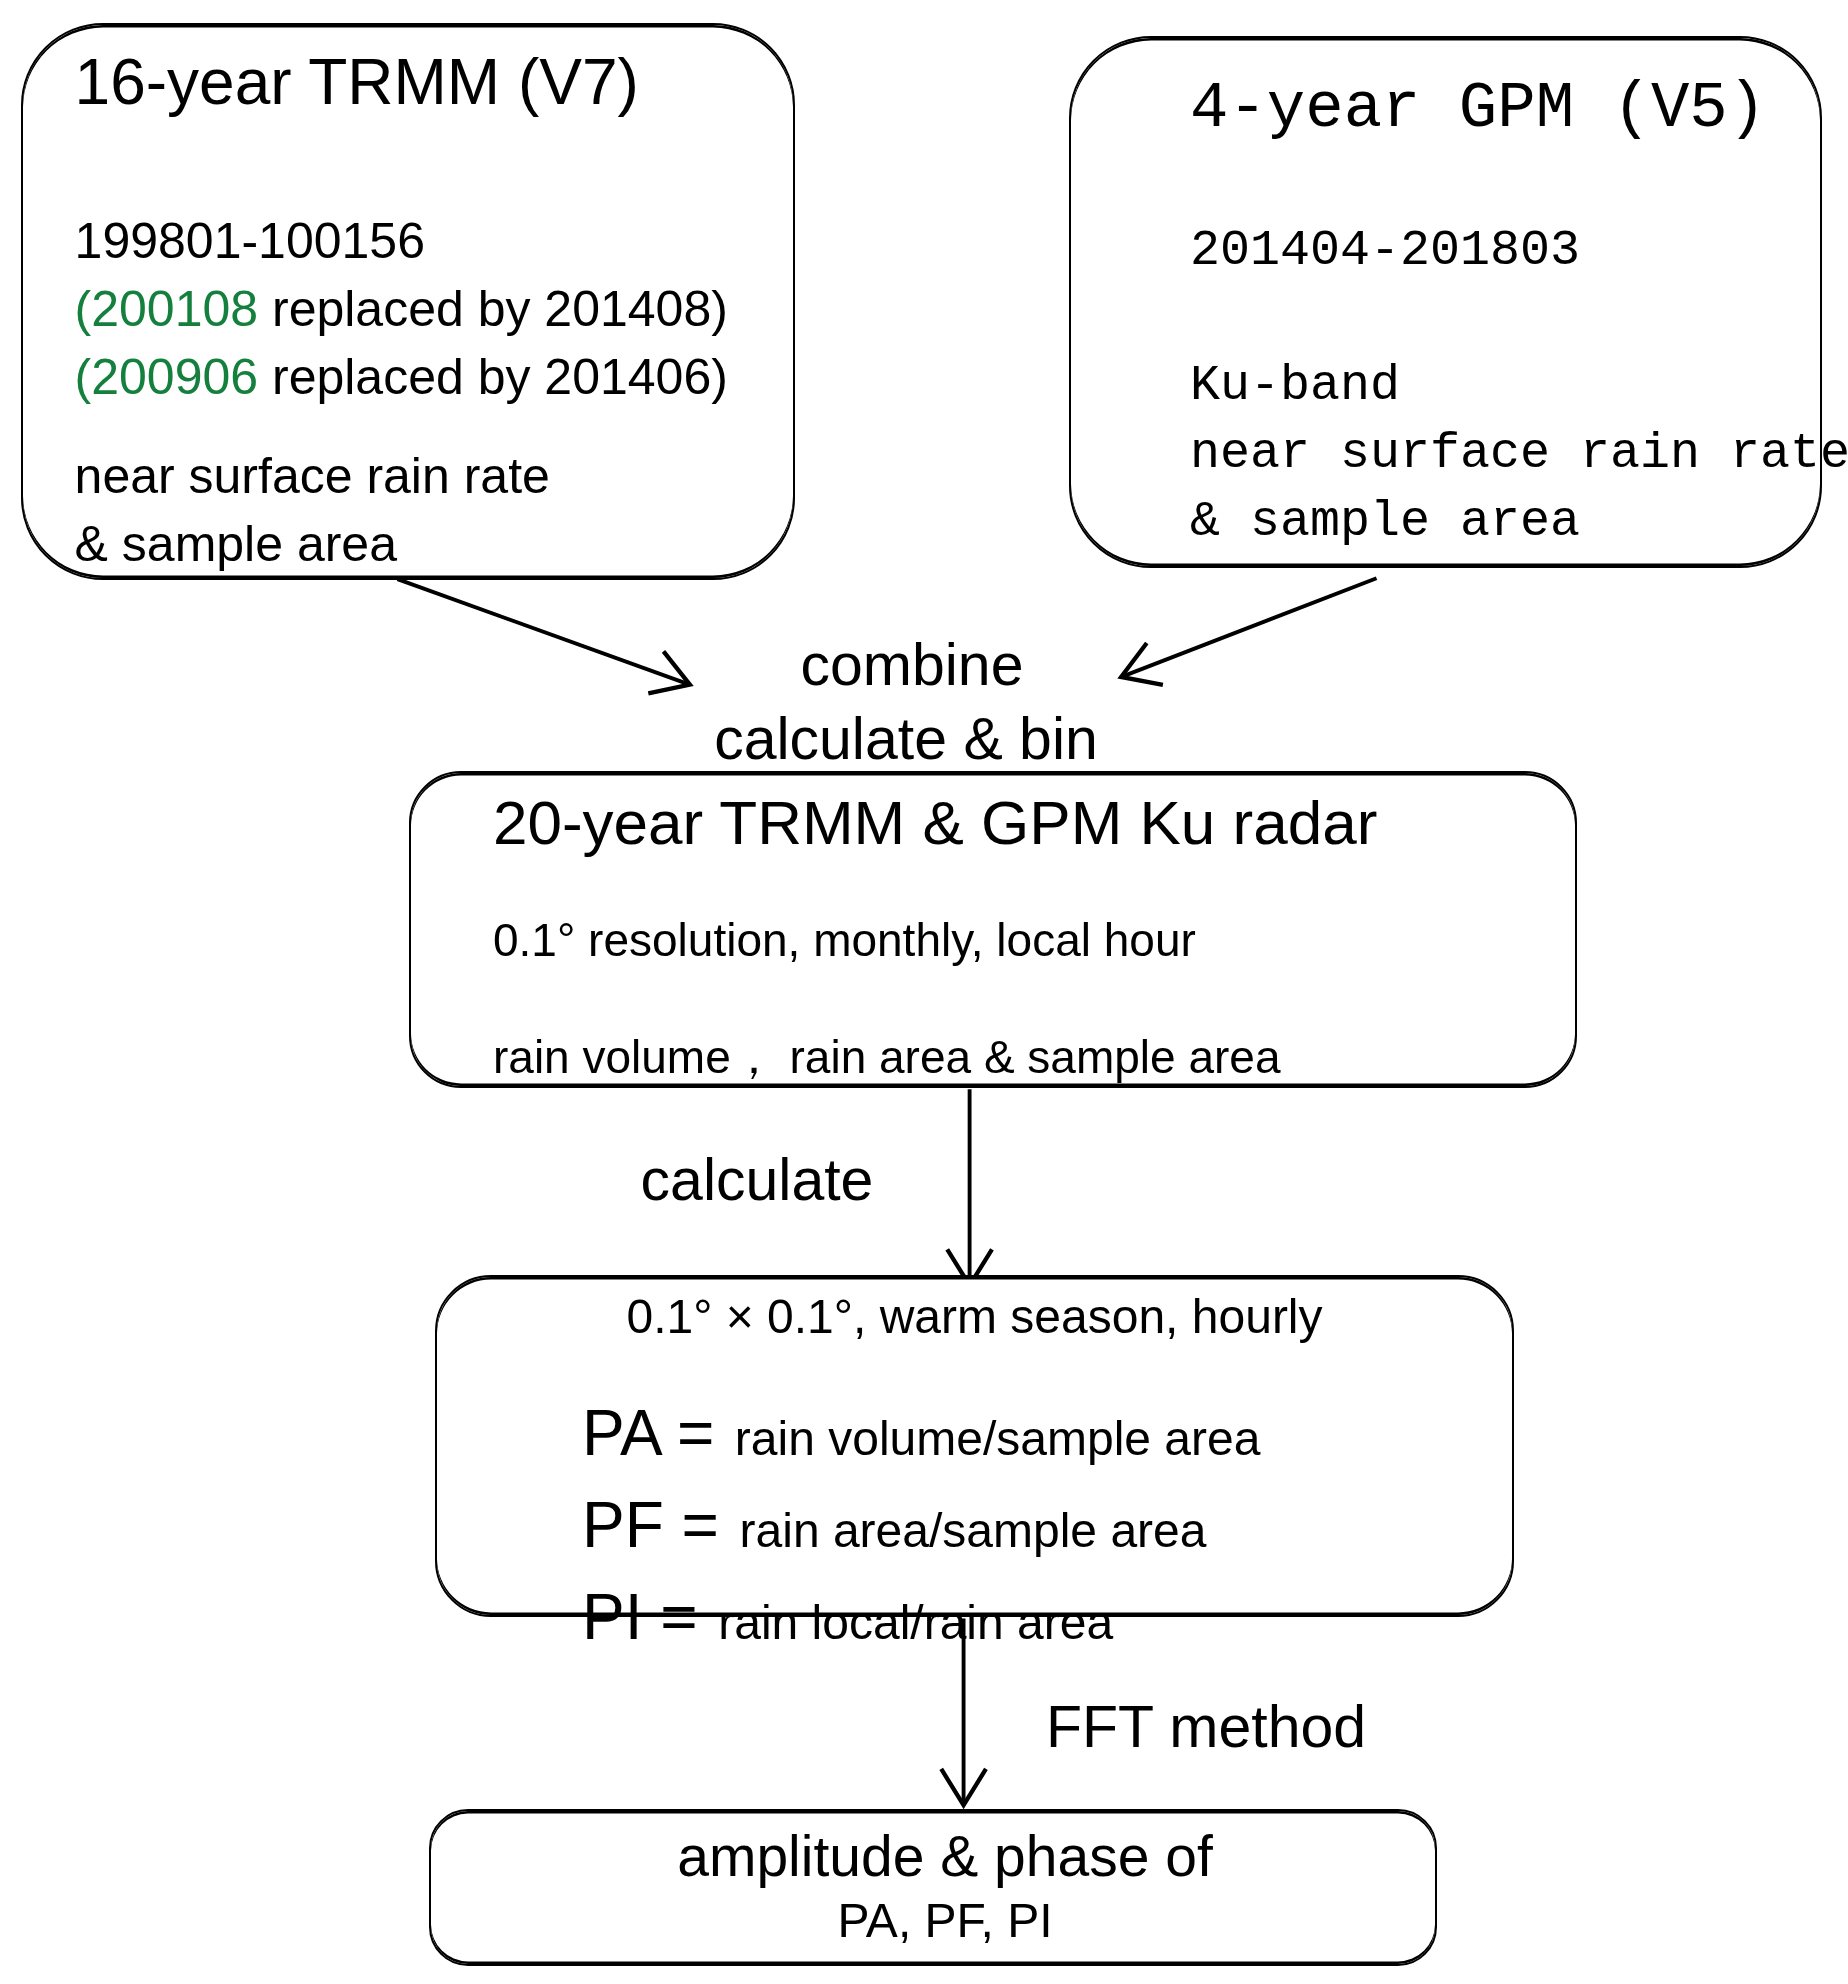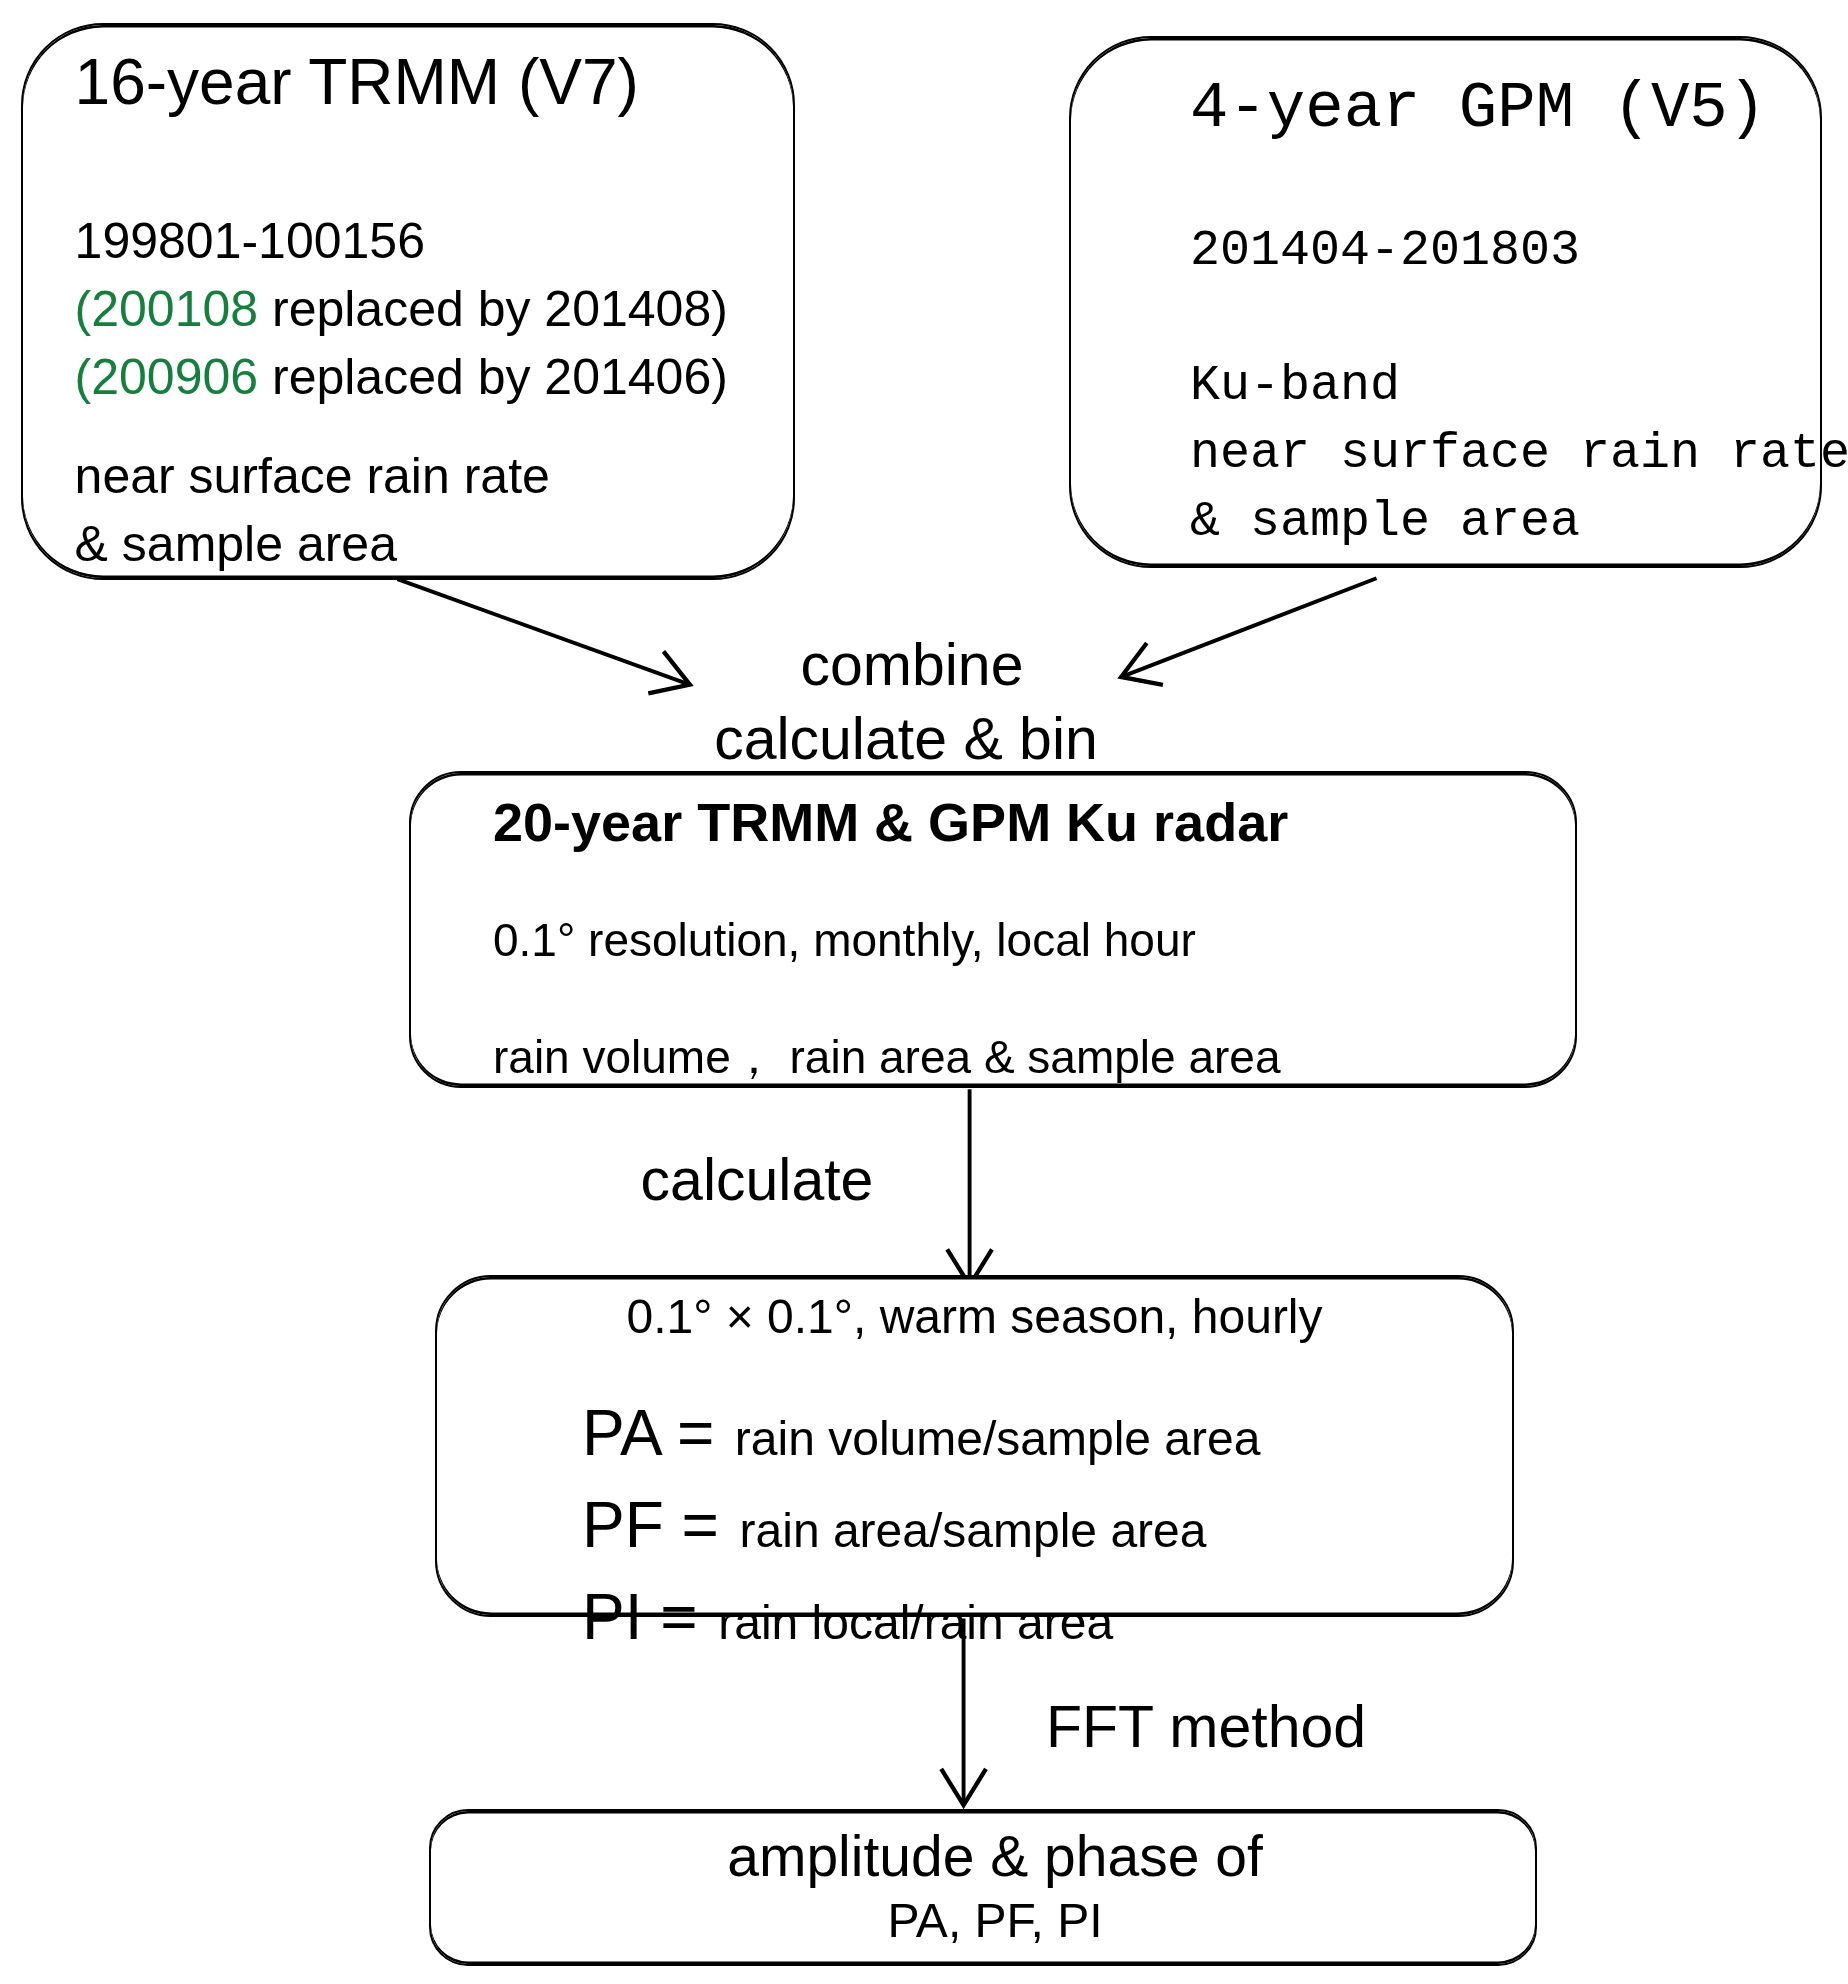--- a/index.html
+++ b/index.html
@@ -78,21 +78,21 @@
   .label-calculate { left: 559px;  top: 1148px; width: 396px; }
   .label-fft       { left: 1008px; top: 1695px; width: 396px; }
 
   
   .box-merged {
     left: 409px; top: 771px;
     width: 1168px; height: 317px;
     border-radius: 52px;
     padding: 10.3px 26px 0 82px;
   }
-  .box-merged .box-title { font-size: 54px; line-height: 79px; font-weight: bold; }
+  .box-merged .box-title { font-size: 62px; line-height: 79px; }
   .box-merged .line-res  { margin-top: 45px; font-size: 46px; line-height: 67px; }
   .box-merged .line-vars { margin-top: 50px; font-size: 46px; line-height: 67px; }
 
   
   .box-metrics {
     left: 435px; top: 1275px;
     width: 1079px; height: 342px;
     border-radius: 56px;
     padding: 8.6px 0 0 0;
   }
@@ -103,21 +103,21 @@
     white-space: nowrap;
   }
   .metric-rows { margin-top: 48px; padding-left: 145px; }
   .metric-row { line-height: 74px; white-space: nowrap; }
   .metric-term { font-size: 64px; margin-right: 20.6px; }
   .metric-def  { font-size: 48px; }
 
   
   .box-output {
     left: 429px; top: 1809px;
-    width: 1108px; height: 157px;
+    width: 1008px; height: 157px;
     border-radius: 39px;
     padding-top: 12px;
     text-align: center;
     padding-left: 24px;
   }
   .output-line-1 { font-size: 57px; line-height: 67px; white-space: nowrap; }
   .output-line-2 { font-size: 48px; line-height: 62px; white-space: nowrap; }
 </style>
 </head>
 <body>

